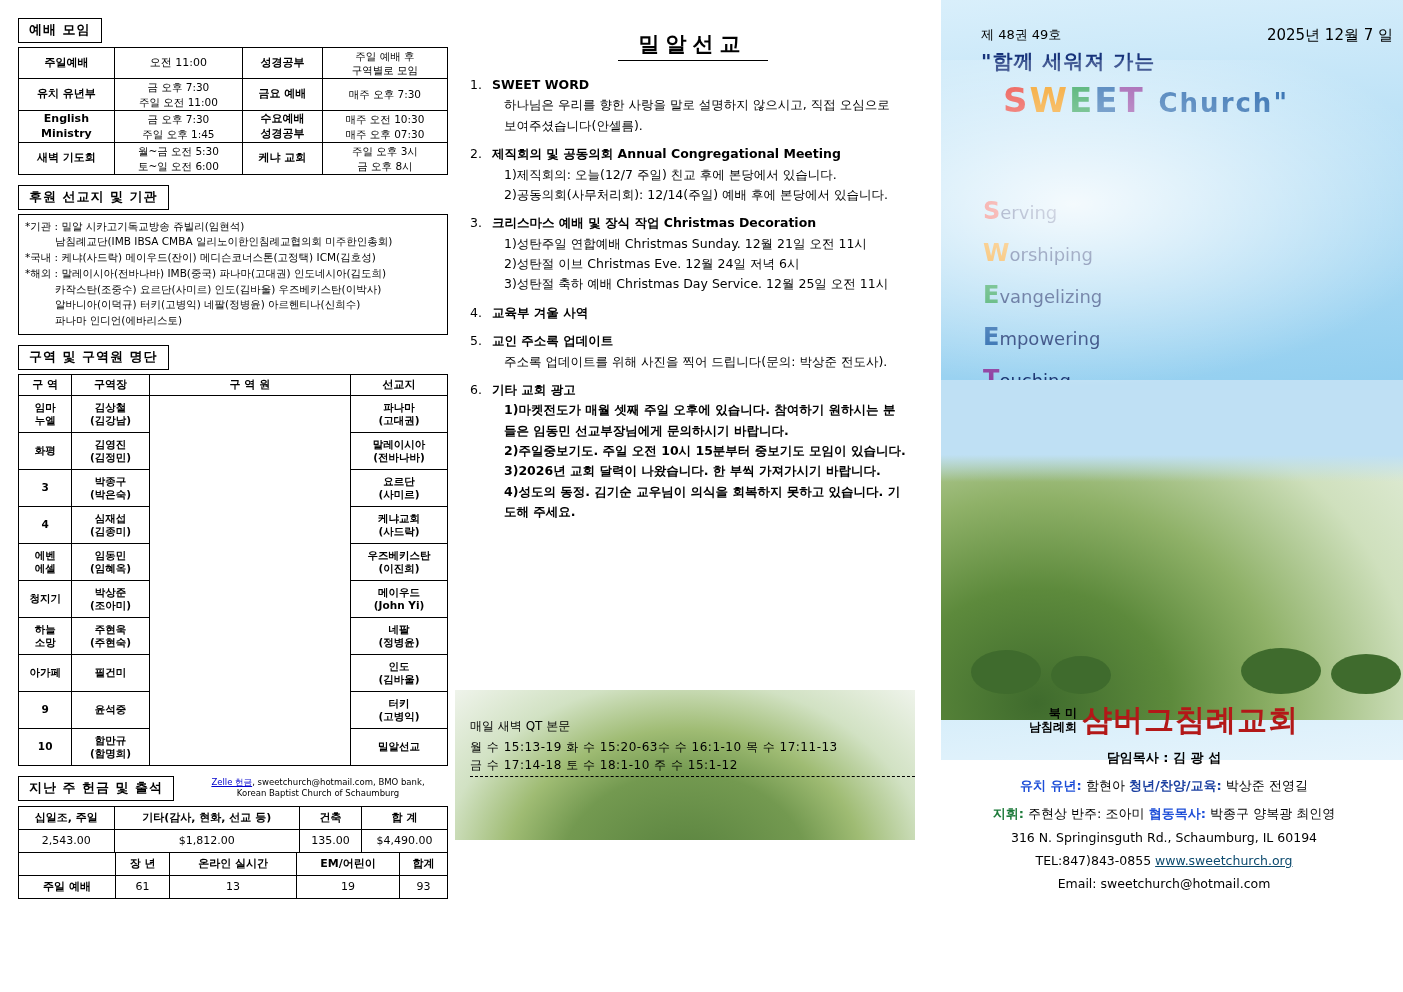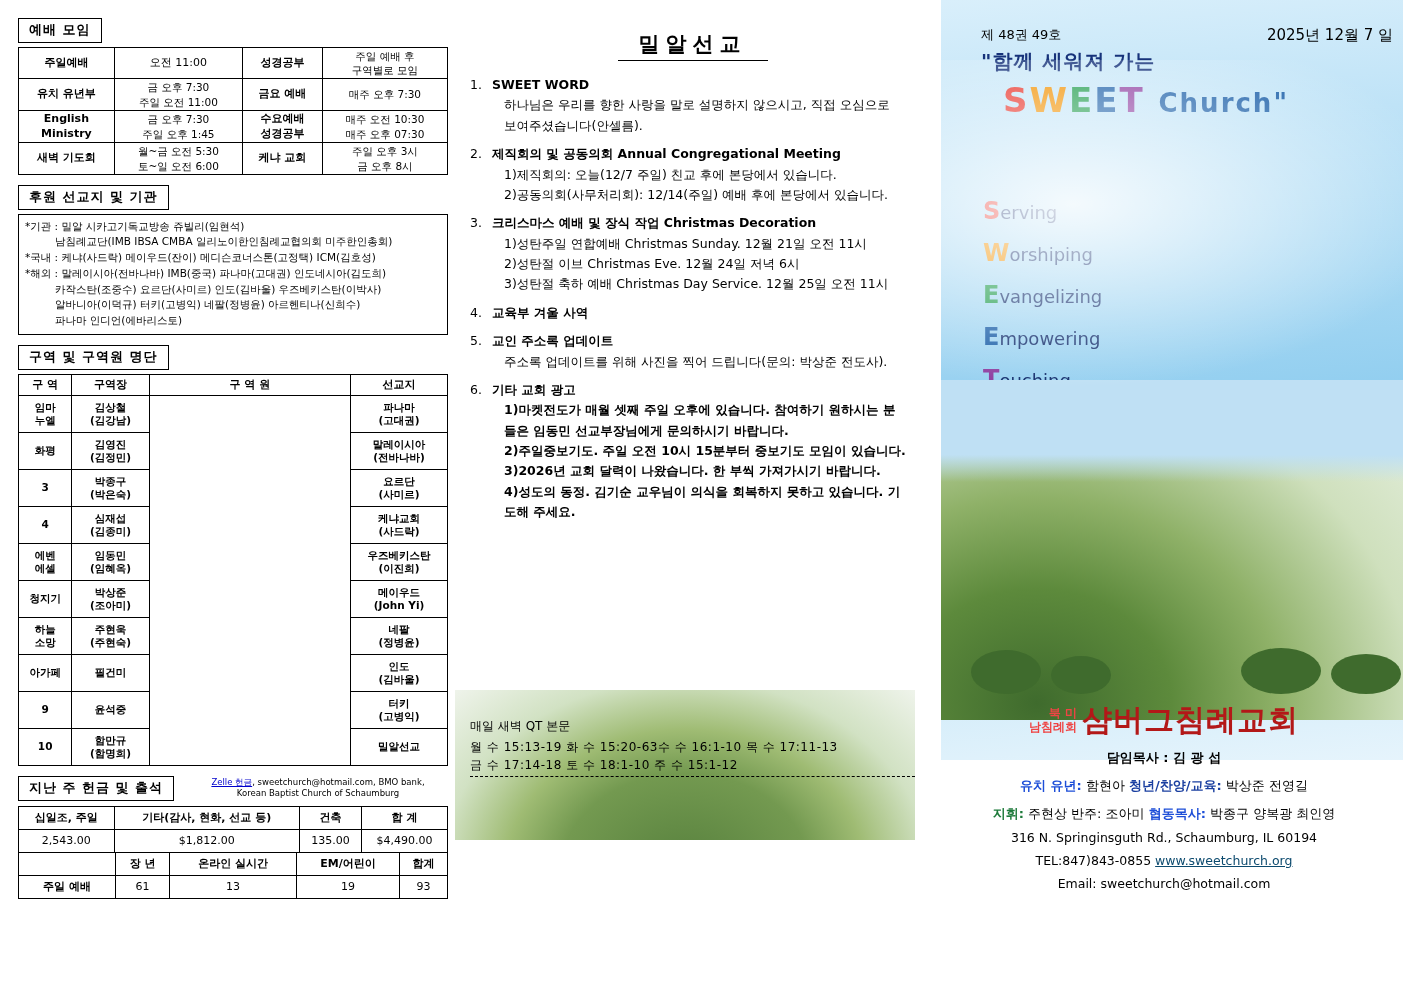--- a/index.html
+++ b/index.html
@@ -388,21 +388,21 @@
 
         <div class="bush" style="left:30px;width:70px;height:44px;"></div>
         <div class="bush" style="left:110px;width:60px;height:38px;"></div>
         <div class="bush" style="left:300px;width:80px;height:46px;"></div>
         <div class="bush" style="left:390px;width:70px;height:40px;"></div>
       </div>
     </div>
 
     <div class="footer">
       <div>
-        <span style="display:inline-block;vertical-align:middle;text-align:right;font-size:12px;color:#ef4444;font-weight:bold;line-height:1.15;">
+        <span style="display:inline-block;vertical-align:middle;text-align:right;font-size:12px;color:#000000;font-weight:bold;line-height:1.15;">
           <span>북      미</span><br>
           <span>남침례회</span>
         </span>
         <span class="f-name" style="vertical-align:middle;">샴버그침례교회</span>
       </div>
       <div class="f-line"><span class="b">담임목사 : 김 광 섭</span></div>
       <div class="f-line">
         <span class="f-red">유치 유년:</span>
         <span>함현아</span>
         <span class="f-blue">청년/찬양/교육:</span>

